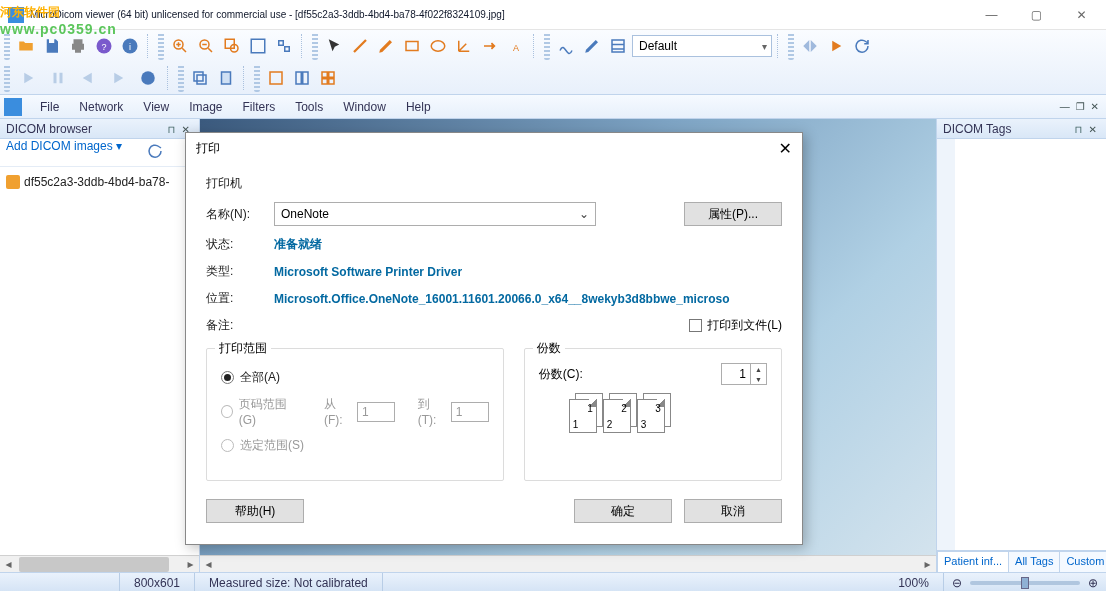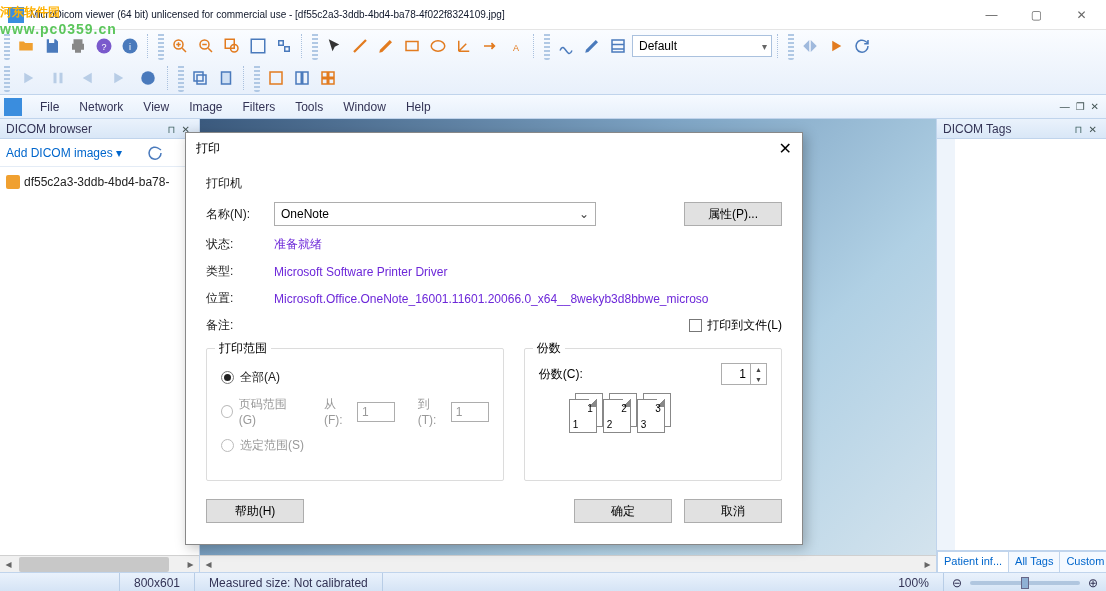--- a/index.html
+++ b/index.html
@@ -30,21 +30,21 @@
 
 .menubar { height: 24px; background: linear-gradient(#f6faff,#e7f0fb); display:flex; align-items:center; padding:0 4px; border-bottom:1px solid #c0d4ec;}
 .menubar .mm-icon{width:18px;height:18px;background:#3a8dde;margin-right:8px;}
 .menubar .mitem{padding:3px 10px; color:#335; }
 
 
 .content { display:flex; height: calc(591px - 30px - 64px - 24px - 20px); }
 .sidebar { width: 200px; border-right:1px solid #c0d4ec; display:flex; flex-direction:column; background:#fff;}
 .panel-header{ height:20px; background:linear-gradient(#eaf2fc,#d9e7f7); padding:0 6px; display:flex; align-items:center; justify-content:space-between; color:#335; border-bottom:1px solid #c0d4ec;}
 .panel-header .pin{font-size:10px;color:#466;}
-.sidebar-tools { height:28px; display:flex; align-items:center; padding:0 6px; gap:21px; border-bottom:1px solid #e4ecf6;}
+.sidebar-tools { height:28px; display:flex; padding:0 6px; gap:21px; border-bottom:1px solid #e4ecf6;}
 .sidebar-tools .add-link{color:#0066cc;}
 .tree { flex:1; padding:6px; color:#222;}
 .tree-item{display:flex;align-items:center;gap:4px;padding:2px 0;}
 .tree-icon{width:14px;height:14px;background:#f0a030;border-radius:2px;}
 .main { flex:1; position:relative; background: linear-gradient(135deg,#3b5a7e 0%, #7ea4c4 40%, #b0d0e4 70%, #d5e4ee 100%); overflow:hidden;}
 .main-overlay{position:absolute;right:10px;bottom:30px;font-family:monospace;color:#6fd86f;text-align:right;font-size:13px;line-height:1.4;}
 .rightbar { width:170px; border-left:1px solid #c0d4ec; background:#fff; display:flex; flex-direction:column;}
 .rightbar .body{flex:1; border-left:18px solid #eef4fb;}
 .right-tabs{height:22px;display:flex;border-top:1px solid #c0d4ec;}
 .right-tabs .rtab{padding:3px 6px; color:#0066cc; border:1px solid #c0d4ec; border-bottom:none; background:#f4f9ff; margin-right:-1px; font-size:11px; white-space:nowrap;}
@@ -62,21 +62,21 @@
 .statusbar .zoom{display:flex;align-items:center;gap:8px;padding:0 8px;}
 .slider{width:110px;height:4px;background:#b0c6df;position:relative;border-radius:2px;}
 .slider .knob{position:absolute;top:-4px;left:50%;width:8px;height:12px;background:#8fb0d4;border:1px solid #668;margin-left:-4px;}
 
 
 .dialog{position:absolute;left:185px;top:132px;width:618px;height:413px;background:#fff;border:1px solid #888;box-shadow:3px 3px 12px rgba(0,0,0,.25);z-index:100;}
 .dlg-title{height:30px;display:flex;align-items:center;padding:0 10px;justify-content:space-between;}
 .dlg-body{padding:6px 20px 10px 20px;}
 .dlg-row{display:flex;align-items:center;margin:10px 0;}
 .dlg-lbl{width:68px;color:#222;}
-.dlg-val{color:#6d28d9;}
+.dlg-val{color:#0369a1;font-weight:bold;}
 .grp-title{margin:6px 0 10px 0;color:#222;}
 .dlg-select{flex:0 0 322px;height:24px;border:1px solid #adadad;display:flex;align-items:center;padding:0 6px;position:relative;}
 .dlg-select::after{content:"⌄";position:absolute;right:6px;color:#444;}
 .dlg-btn{height:24px;min-width:98px;border:1px solid #adadad;background:#e1e1e1;display:inline-flex;align-items:center;justify-content:center;padding:0 12px;}
 .group{border:1px solid #dcdcdc;border-radius:2px;padding:10px 14px 16px 14px;margin-top:4px;position:relative;}
 .group>.legend{position:absolute;top:-9px;left:8px;background:#fff;padding:0 4px;}
 .dlg-groups{display:flex;gap:20px;}
 .dlg-groups .group:first-child{flex:1.08;}
 .dlg-groups .group:last-child{flex:0.92;}
 .radio-row{display:flex;align-items:center;gap:6px;margin:10px 0;color:#222;}

